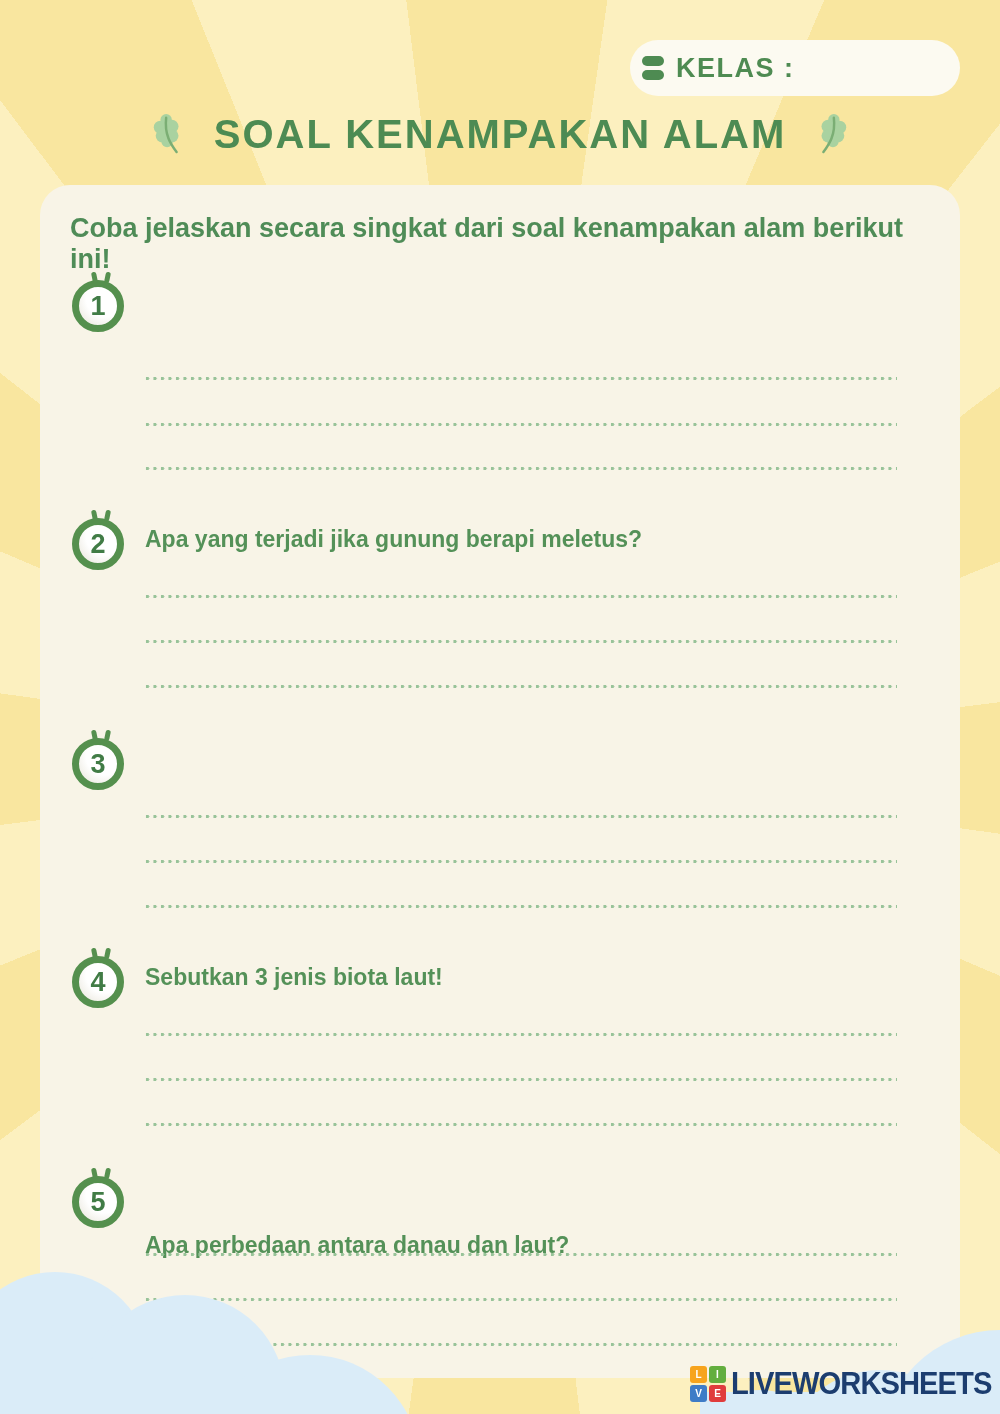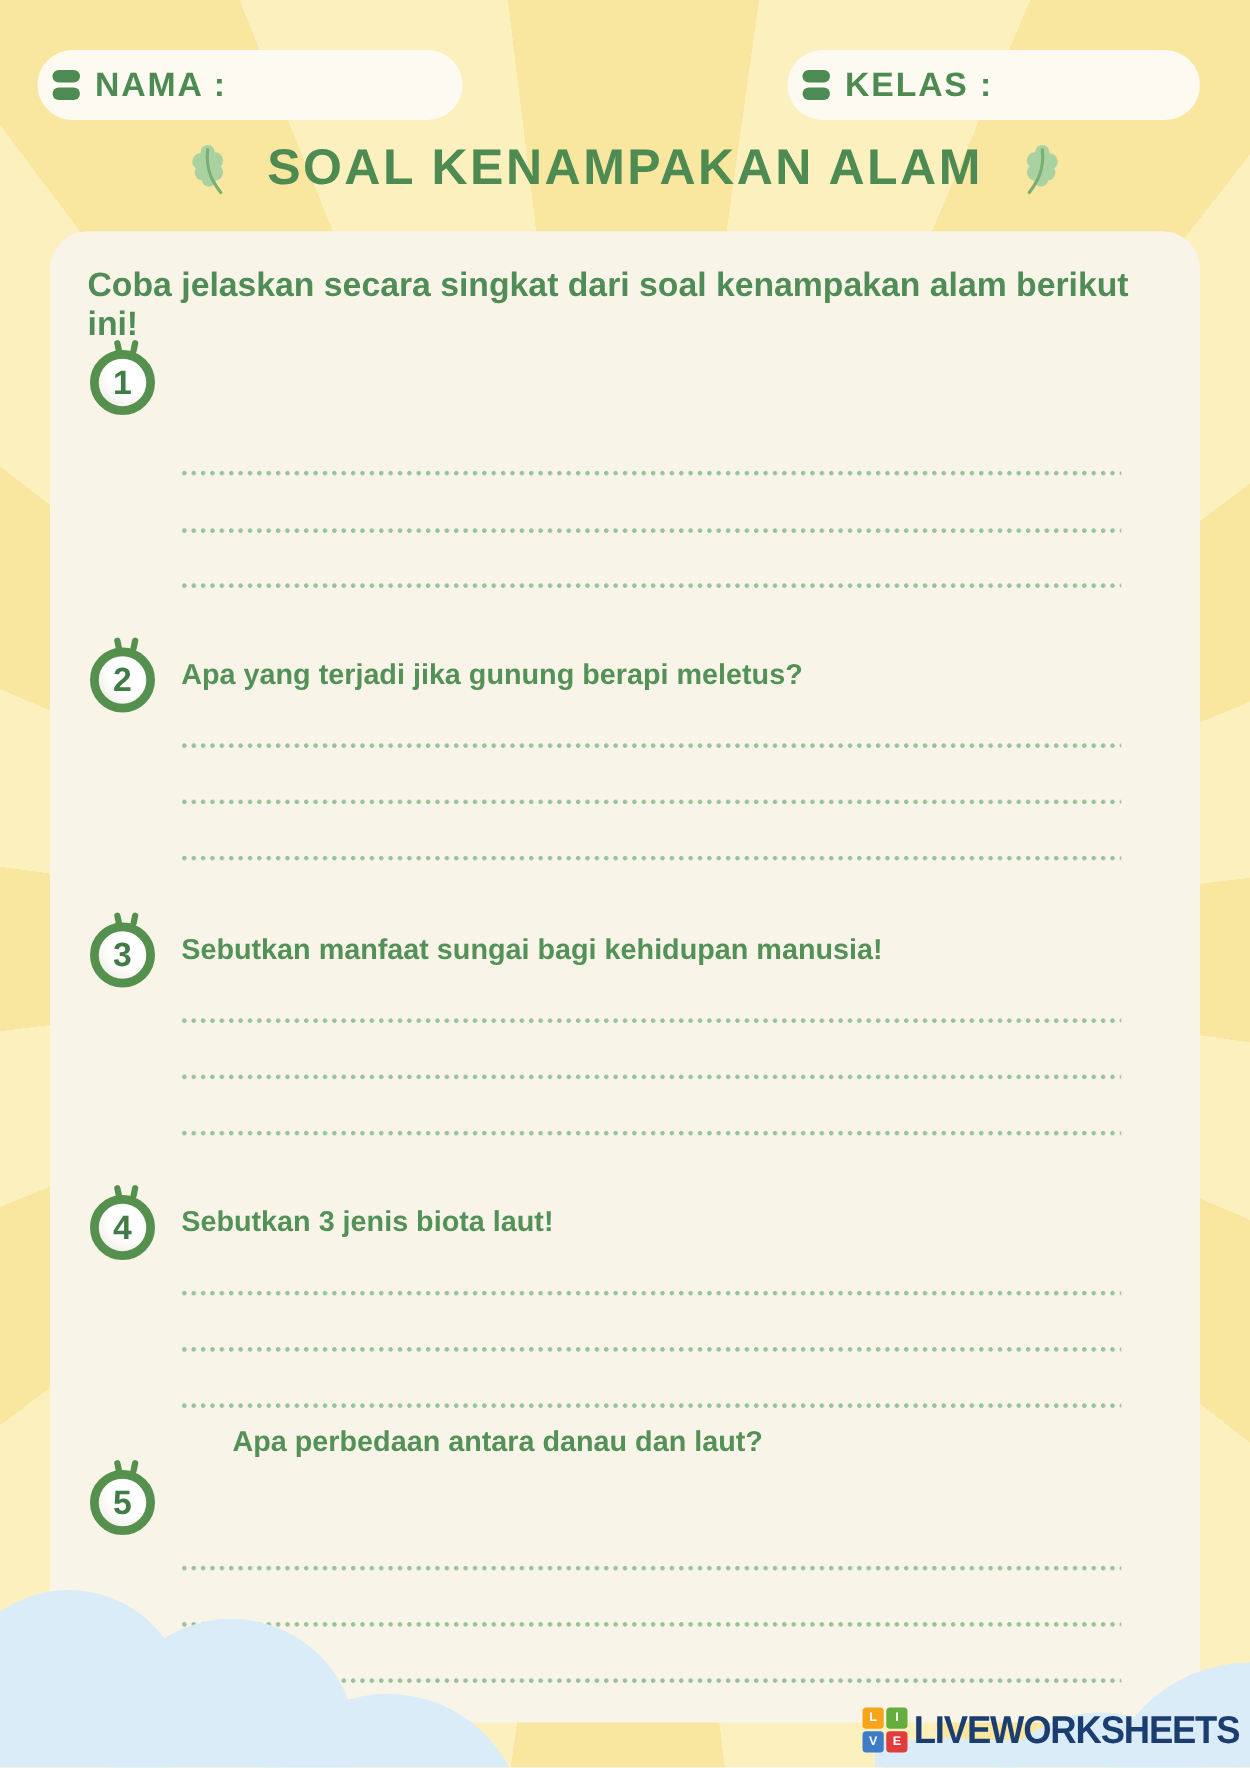--- a/index.html
+++ b/index.html
@@ -20,21 +20,21 @@
   .pill-nama{left:30px;width:340px;}
   .pill-kelas{left:630px;width:330px;}
   .list-icon{display:flex;flex-direction:column;gap:4px;margin-right:12px;}
   .list-icon span{display:block;width:22px;height:10px;border-radius:5px;background:#4e8b52;}
   .pill-label{
     font-size:27px;font-weight:bold;color:#4e8b52;letter-spacing:1.5px;
   }
   
   .title-row{
     position:absolute;top:112px;left:0;width:100%;
-    display:flex;align-items:center;justify-content:center;gap:26px;
+    display:flex;justify-content:center;gap:26px;
   }
   .title-text{
     font-size:40px;font-weight:bold;color:#4d8b53;letter-spacing:2px;
   }
   .leaf{width:38px;height:42px;}
   .leaf-right{transform:scaleX(-1);}
   
   .card{
     position:absolute;left:40px;top:185px;width:920px;height:1193px;
     background:#f8f4e7;border-radius:30px;
@@ -64,21 +64,21 @@
   }
   
   .b1{top:95px;} .t1x{top:86px;}
   .d1a{top:191px;} .d1b{top:237px;} .d1c{top:281px;}
   .b2{top:333px;} .t2x{top:338px;}
   .d2a{top:409px;} .d2b{top:454px;} .d2c{top:499px;}
   .b3{top:553px;} .t3x{top:558px;}
   .d3a{top:629px;} .d3b{top:674px;} .d3c{top:719px;}
   .b4{top:771px;} .t4x{top:776px;}
   .d4a{top:847px;} .d4b{top:892px;} .d4c{top:937px;}
-  .b5{top:991px;} .t5x{top:952px;margin-left:41px;}
+  .b5{top:991px;} .t5x{top:1044px;}
   .d5a{top:1067px;} .d5b{top:1112px;} .d5c{top:1157px;}
   
   .cloud-c{position:absolute;border-radius:50%;background:#daecf8;}
   .cloud-r{position:absolute;background:#daecf8;}
   
   .logo{
     position:absolute;left:690px;top:1366px;display:flex;align-items:center;
   }
   .logo-grid{
     display:grid;grid-template-columns:17px 17px;grid-template-rows:17px 17px;
@@ -93,27 +93,20 @@
   .brand{
     font-size:31px;font-weight:bold;color:#1c3d6f;letter-spacing:-1px;
     transform:scaleX(0.94);transform-origin:left center;
   }
 </style>
 </head>
 <body>
 
 <div class="page">
 
-  <div class="pill pill-nama">
-    <span class="list-icon">
-        <span></span>
-        <span></span>
-      </span>
-    <span class="pill-label">NAMA :</span>
-  </div>
   <div class="pill pill-kelas">
     <span class="list-icon">
         <span></span>
         <span></span>
       </span>
     <span class="pill-label">KELAS :</span>
   </div>
 
   <div class="title-row">
     <svg class="leaf" viewBox="0 0 40 44">
@@ -163,23 +156,20 @@
     </div>
     <div class="dots d2a"></div>
     <div class="dots d2b"></div>
     <div class="dots d2c"></div>
 
     <div class="badge b3">
       <span class="tick t1"></span>
       <span class="tick t2"></span>
       <span class="num">3</span>
     </div>
-    <div class="q-text t3x">
-      <div>Sebutkan manfaat sungai bagi kehidupan manusia!</div>
-    </div>
     <div class="dots d3a"></div>
     <div class="dots d3b"></div>
     <div class="dots d3c"></div>
 
     <div class="badge b4">
       <span class="tick t1"></span>
       <span class="tick t2"></span>
       <span class="num">4</span>
     </div>
     <div class="q-text t4x">

